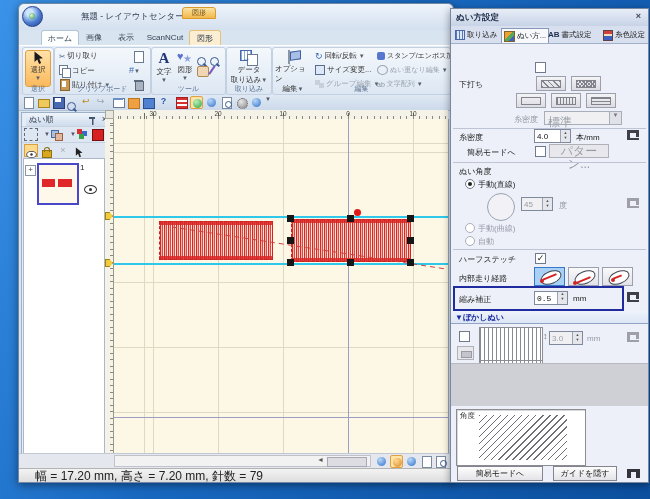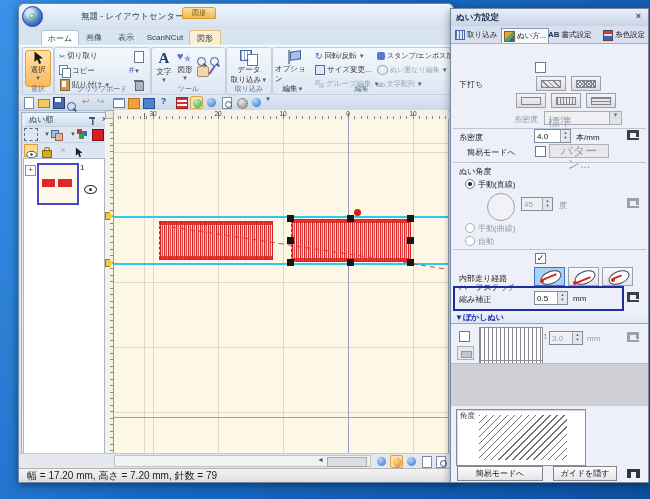--- a/index.html
+++ b/index.html
@@ -75,21 +75,21 @@
     repeating-linear-gradient(90deg,#d92525 0 1px,#f5b9a8 1px 2px,#e04848 2px 3px,#fbe3d6 3px 4px);}
   .hdl{position:absolute;width:7px;height:7px;background:#161616;}
   .rdot{position:absolute;width:7px;height:7px;border-radius:50%;background:#e01818;}
   
   .scrollrow{position:absolute;left:0;top:449px;width:434px;height:15px;background:#e4e8ee;border-top:1px solid #c0c8d2;}
   .hsc{position:absolute;left:95px;top:1px;width:257px;height:12px;background:#f2f2f2;border:1px solid #c2c2ca;box-sizing:border-box;}
   .hthumb{position:absolute;left:212px;top:1px;width:38px;height:8px;background:#dcdce2;border:1px solid #a8a8b2;}
   .harr{position:absolute;left:202px;top:0px;font-size:7px;color:#555;}
   .vicon{position:absolute;top:1px;width:13px;height:13px;box-sizing:border-box;}
   .statusbar{position:absolute;left:0;top:464px;width:434px;height:14px;background:linear-gradient(#f3f3f3,#dedede);
-    border-top:1px solid #b4b4b4;font-size:10px;color:#222;line-height:14px;padding-left:8px;box-sizing:border-box;}
+    border-top:1px solid #b4b4b4;font-size:12px;color:#222;line-height:14px;padding-left:16px;box-sizing:border-box;}
   
   .setwin{position:absolute;left:450px;top:8px;width:197px;height:473px;background:#edf0f9;
     border:1px solid #77889f;box-shadow:0 2px 8px rgba(0,0,0,.4);}
   .settitle{position:absolute;left:0;top:0;width:100%;height:17px;background:linear-gradient(#e8eef8,#c7d3e6);
     font-size:8.5px;font-weight:bold;color:#1c2c48;line-height:17px;padding-left:5px;box-sizing:border-box;}
   .setclose{position:absolute;right:3px;top:2px;width:13px;height:12px;text-align:center;line-height:11px;font-size:9px;color:#445;}
   .settabs{position:absolute;left:0;top:17px;width:100%;height:17px;background:#d8e0ef;border-bottom:1px solid #a0b0c8;}
   .stab{position:absolute;top:2px;height:14px;line-height:14px;font-size:7.5px;color:#222;display:flex;align-items:center;gap:2px;padding:0 2px;}
   .stab.sel{background:#f7f9fd;border:1px solid #8898b8;border-bottom:none;}
   .sechead{position:absolute;left:0;width:100%;height:13px;background:linear-gradient(#eef3fb,#dde6f5);
@@ -519,42 +519,42 @@
     </div>
     <span class="lbl dim" style="left:108px;top:191px;">度</span>
     <span class="msew dim" style="left:176px;top:189px;"></span>
     <span class="radio dis" style="left:14px;top:214px;"></span>
     <span class="lbl dim" style="left:27px;top:214px;">手動(曲線)</span>
     <span class="radio dis" style="left:14px;top:227px;"></span>
     <span class="lbl dim" style="left:27px;top:227px;">自動</span>
 
     <div class="sep" style="top:240px;"></div>
 
-    <span class="lbl" style="left:8px;top:245px;margin-top:28px;">ハーフステッチ</span>
+    <span class="lbl" style="left:8px;top:245px;">ハーフステッチ</span>
     <span class="cb" style="left:84px;top:244px;">✓</span>
 
     <span class="lbl" style="left:8px;top:264px;">内部走り経路</span>
     <div class="ovalbtn sel" style="left:83px;top:258px;">
         <span class="oval"></span>
         <span class="oline"></span>
         <span class="odot" style="left:5px;top:11px;"></span>
       </div>
     <div class="ovalbtn" style="left:117px;top:258px;">
         <span class="oval"></span>
         <span class="oline" style="top:11px;"></span>
         <span class="odot" style="left:4px;top:13px;"></span>
       </div>
     <div class="ovalbtn" style="left:151px;top:258px;">
         <span class="oval"></span>
         <span class="oline" style="width:9px;left:10px;"></span>
         <span class="odot" style="left:8px;top:10px;"></span>
       </div>
 
     <span class="lbl" style="left:8px;top:285px;">縮み補正</span>
-    <div class="spin" style="left:83px;top:282px;width:34px;">
+    <div class="spin" style="left:83px;top:282px;width:34px;font-family:Liberation Mono, monospace;">
       <span class="sv">0.5</span>
       <span class="sb">▲<br>▼</span>
     </div>
     <span class="lbl" style="left:122px;top:285px;">mm</span>
     <span class="msew" style="left:176px;top:283px;"></span>
     <div class="navybox" style="top:277px;"></div>
 
     <div class="sechead" style="top:302px;">▼ぼかしぬい</div>
     <span class="cb" style="left:8px;top:322px;"></span>
     <div class="fbtn" style="left:6px;top:337px;">

